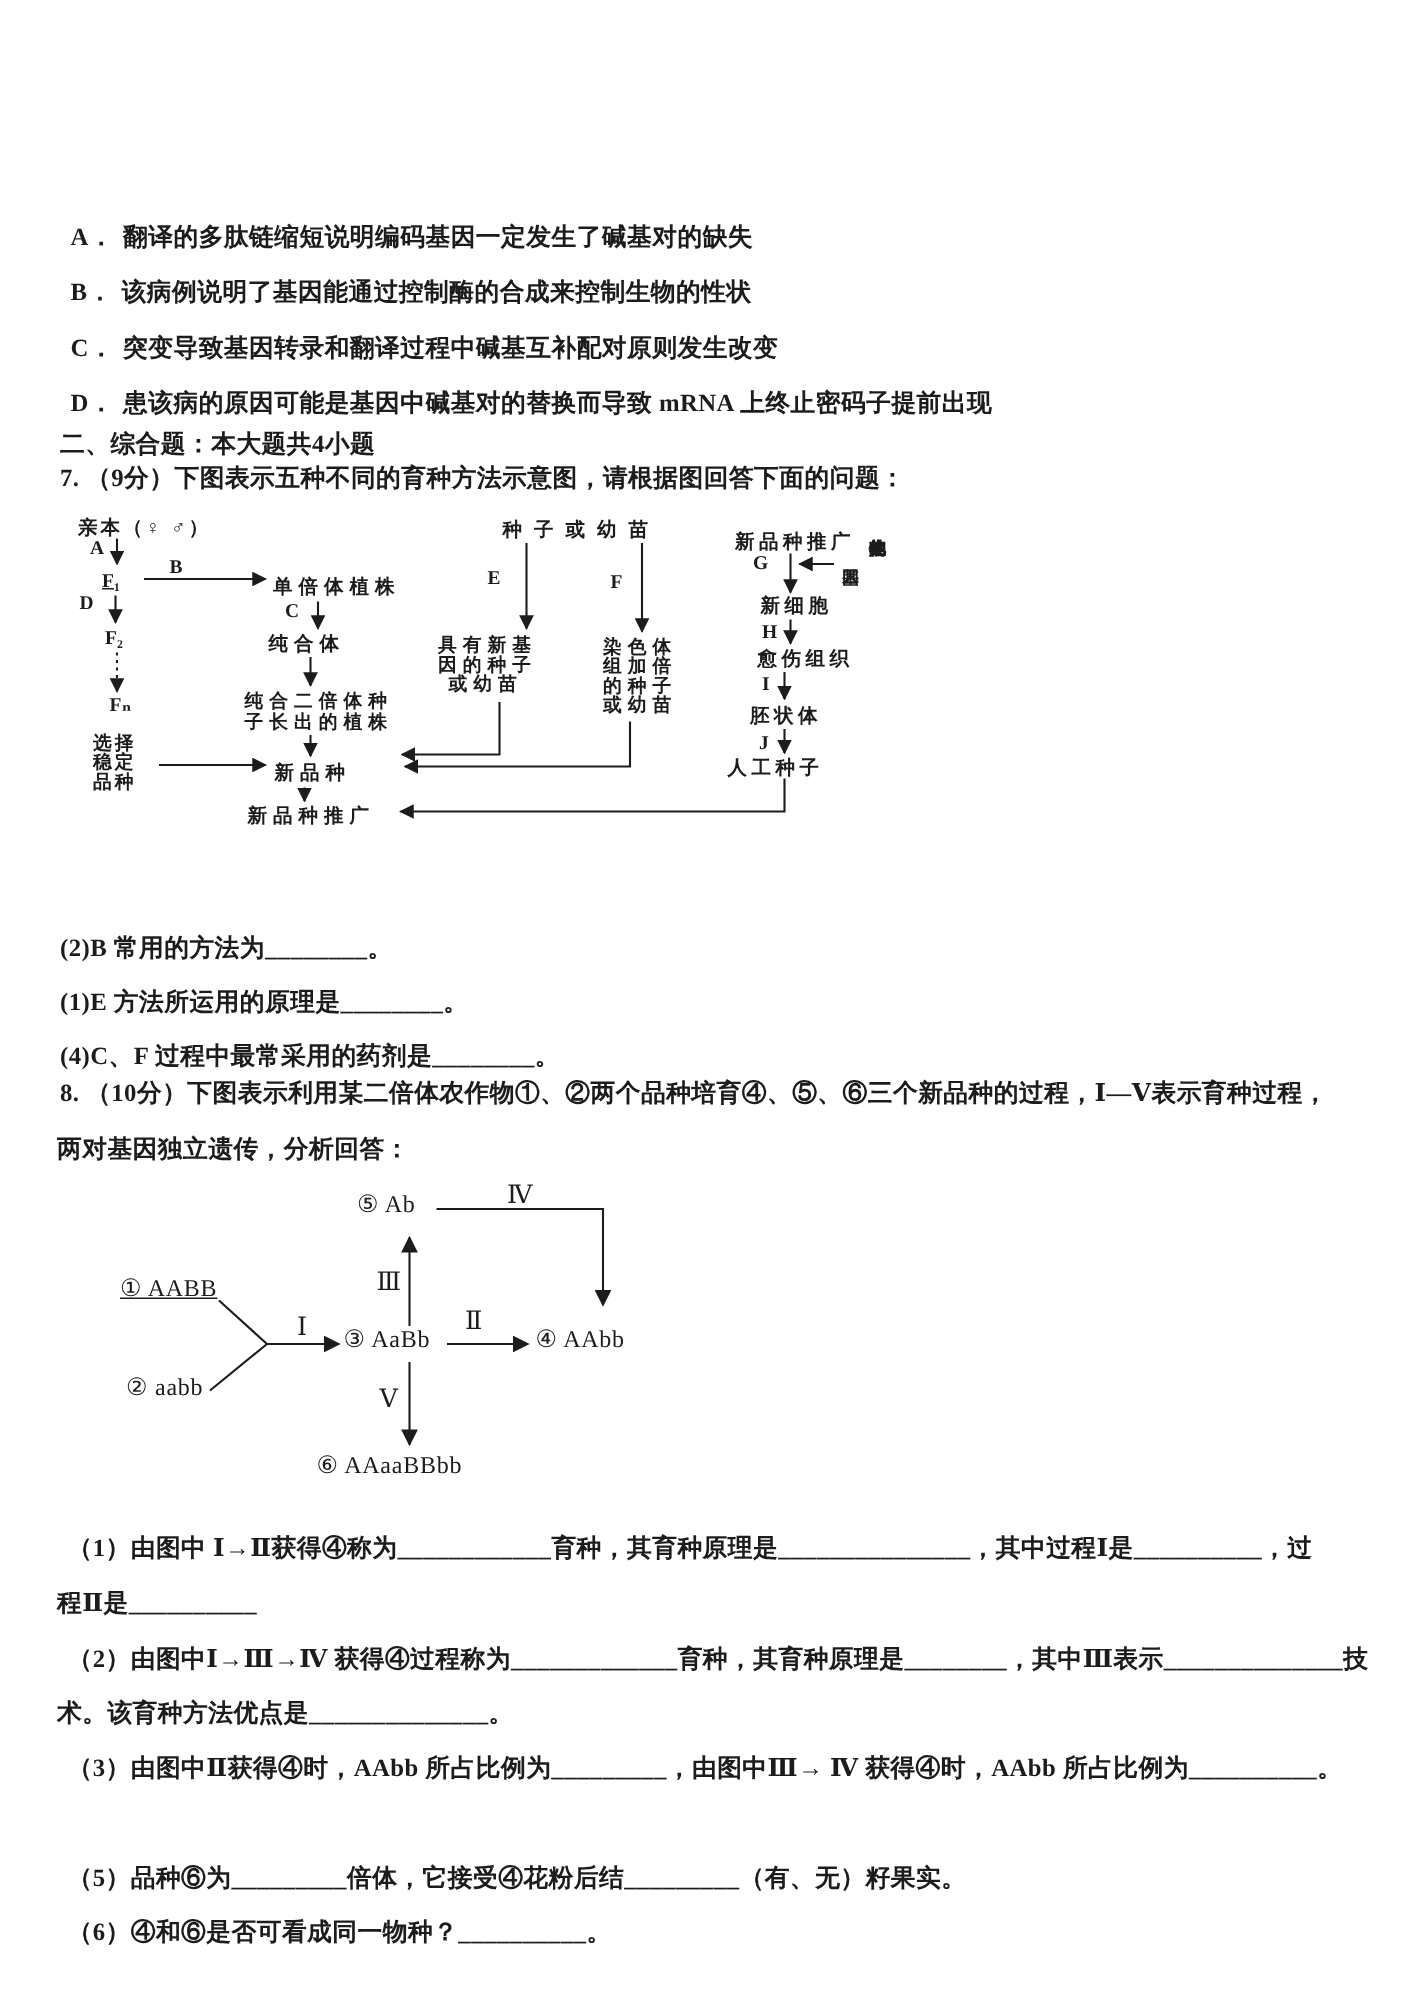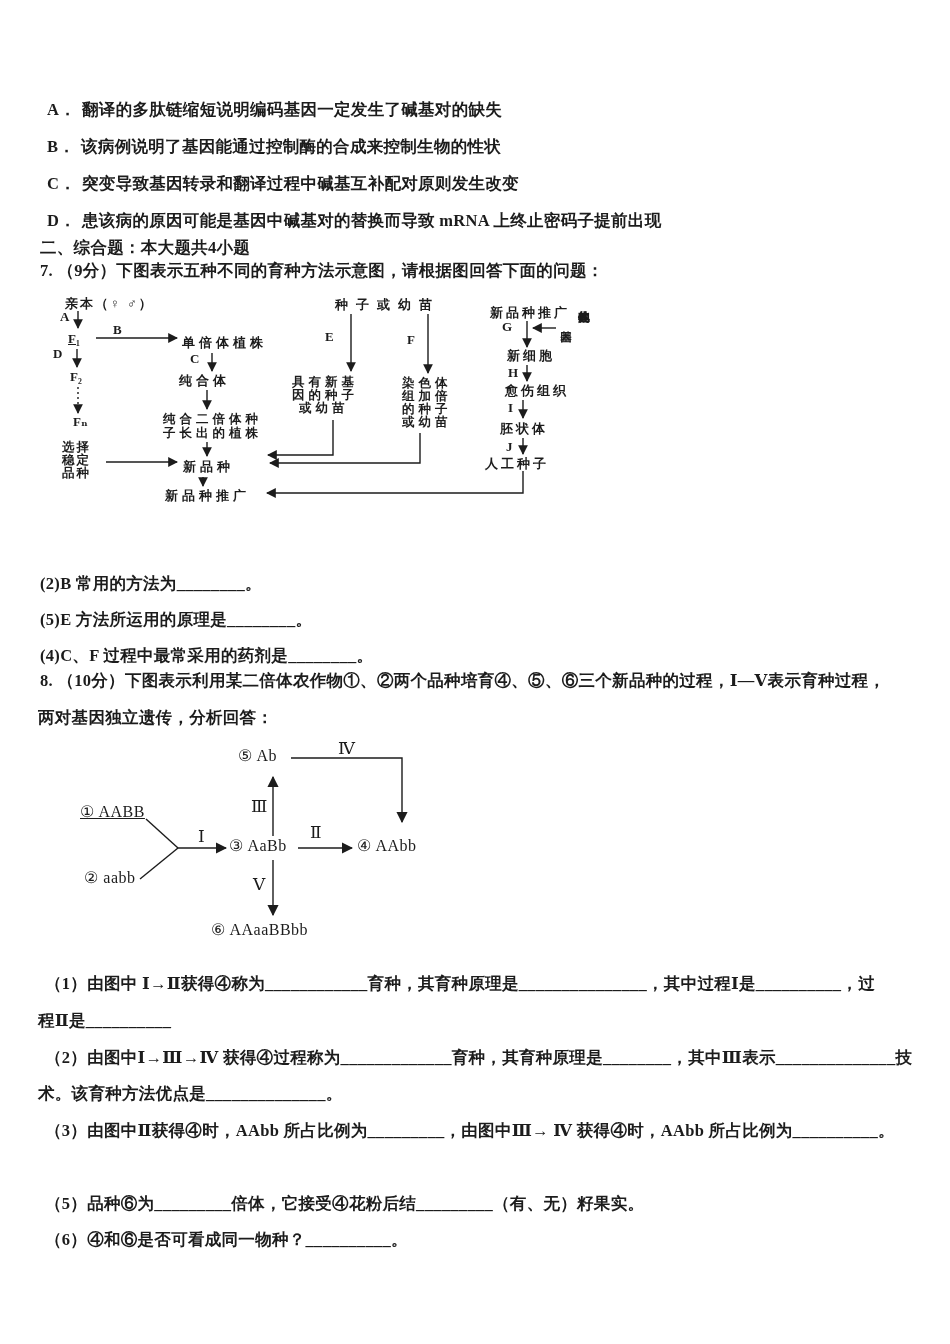--- a/index.html
+++ b/index.html
@@ -1,20 +1,20 @@
 <!DOCTYPE html>
 <html><head>
 <meta charset="utf-8">
 <style>
   html,body{margin:0;padding:0;}
   body{
     width:950px;height:1344px;position:relative;background:#ffffff;
     font-family:"Liberation Serif","DejaVu Serif",serif;color:#1c1c1c;
   }
-  .page{position:absolute;inset:0;background:#fff;}
+  .page{position:absolute;inset:0;background:#fff;margin-top:48px;}
   .tline{position:absolute;white-space:nowrap;font-size:16.5px;font-weight:bold;letter-spacing:0.3px;}
   .opt .lab{margin-right:6px;}
   
   .diagram{position:absolute;}
   .diagram svg{position:absolute;left:0;top:0;}
   .dlabel{position:absolute;white-space:nowrap;line-height:1;}
   
   .d1 .cjk{font-size:13px;font-weight:bold;letter-spacing:4px;}
   .d1 .tight{font-size:12.5px;font-weight:bold;letter-spacing:4px;line-height:13px;text-align:center;}
   .d1 .sel{font-size:12.5px;font-weight:bold;letter-spacing:2px;line-height:13px;}
@@ -59,21 +59,21 @@
       <line class="arrowline" x1="388" y1="22" x2="388" y2="81" marker-end="url(#ah1)"></line>
       <polyline class="arrowline" points="293,128 293,163 228,163" marker-end="url(#ah1)"></polyline>
       <polyline class="arrowline" points="380,141 380,171 230,171" marker-end="url(#ah1)"></polyline>
       <line class="arrowline" x1="487" y1="29" x2="487" y2="55" marker-end="url(#ah1)"></line>
       <line class="arrowline" x1="516" y1="36" x2="493" y2="36" marker-end="url(#ah1)"></line>
       <line class="arrowline" x1="487" y1="73" x2="487" y2="89" marker-end="url(#ah1)"></line>
       <line class="arrowline" x1="483" y1="108" x2="483" y2="126" marker-end="url(#ah1)"></line>
       <line class="arrowline" x1="483" y1="146" x2="483" y2="162" marker-end="url(#ah1)"></line>
       <polyline class="arrowline" points="483,179 483,201 227,201" marker-end="url(#ah1)"></polyline>
     </svg>
-    <div class="dlabel cjk" style="left:25px;top:5px;letter-spacing:2px;">亲本（♀ ♂）</div>
+    <div class="dlabel cjk" style="left:12px;top:5px;letter-spacing:2px;">亲本（♀ ♂）</div>
     <div class="dlabel lt" style="left:20px;top:18px;">A</div>
     <div class="dlabel lt" style="left:28px;top:40px;text-decoration:underline;">F₁</div>
     <div class="dlabel lt" style="left:73px;top:31px;">B</div>
     <div class="dlabel lt" style="left:13px;top:55px;">D</div>
     <div class="dlabel lt" style="left:30px;top:78px;">F₂</div>
     <div class="dlabel lt" style="left:33px;top:123px;">Fₙ</div>
     <div class="dlabel cjk" style="left:142px;top:44px;">单倍体植株</div>
     <div class="dlabel lt" style="left:150px;top:60px;">C</div>
     <div class="dlabel cjk" style="left:139px;top:82px;">纯合体</div>
     <div class="dlabel tight" style="left:123px;top:121px;">纯合二倍体种</div>
@@ -100,21 +100,21 @@
     <div class="dlabel cjk" style="left:467px;top:57px;letter-spacing:3px;">新细胞</div>
     <div class="dlabel lt" style="left:468px;top:74px;">H</div>
     <div class="dlabel cjk" style="left:465px;top:92px;letter-spacing:3px;">愈伤组织</div>
     <div class="dlabel lt" style="left:468px;top:109px;">I</div>
     <div class="dlabel cjk" style="left:460px;top:130px;letter-spacing:3px;">胚状体</div>
     <div class="dlabel lt" style="left:466px;top:148px;">J</div>
     <div class="dlabel cjk" style="left:445px;top:165px;letter-spacing:3px;">人工种子</div>
   </div>
 
   <div class="tline" style="left:40px;top:573px;">(2)B 常用的方法为________。</div>
-  <div class="tline" style="left:40px;top:609px;">(5)E 方法所运用的原理是________。</div>
+  <div class="tline" style="left:40px;top:609px;">(1)E 方法所运用的原理是________。</div>
   <div class="tline" style="left:40px;top:645px;">(4)C、F 过程中最常采用的药剂是________。</div>
 
   <div class="tline" style="left:40px;top:670px;">8. （10分）下图表示利用某二倍体农作物①、②两个品种培育④、⑤、⑥三个新品种的过程，Ⅰ—Ⅴ表示育种过程，</div>
   <div class="tline" style="left:38px;top:707px;">两对基因独立遗传，分析回答：</div>
 
   <div class="diagram d2" style="left:60px;top:740px;width:420px;height:210px;">
     <svg width="420" height="210" viewBox="0 0 420 210">
       <defs>
         <marker id="ah2" viewBox="0 0 10 10" refX="9" refY="5" markerWidth="8" markerHeight="8" orient="auto">
           <path d="M0,0 L10,5 L0,10 z" fill="#1c1c1c"></path>

